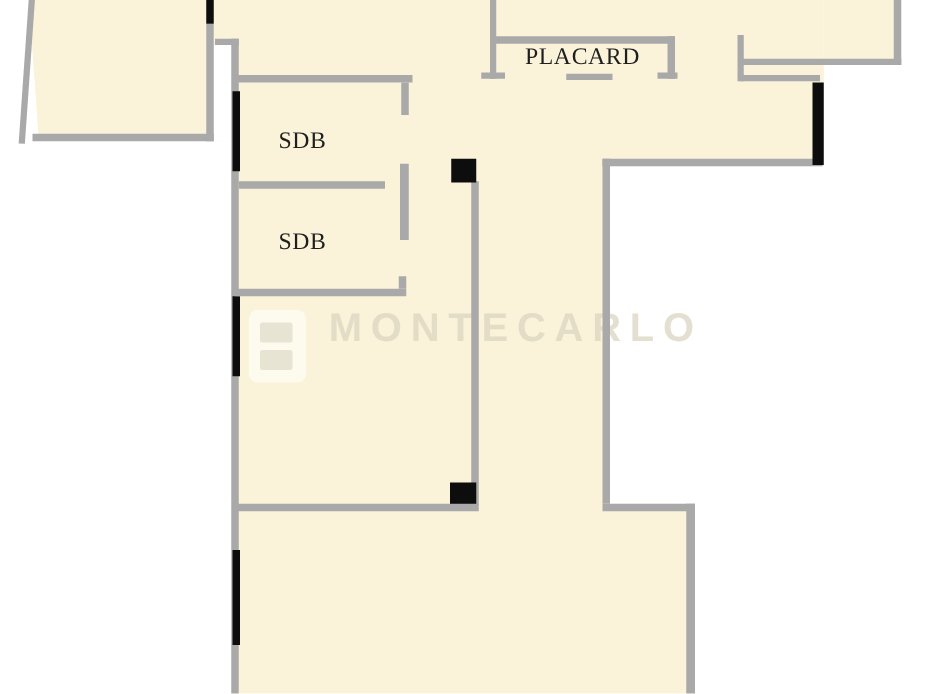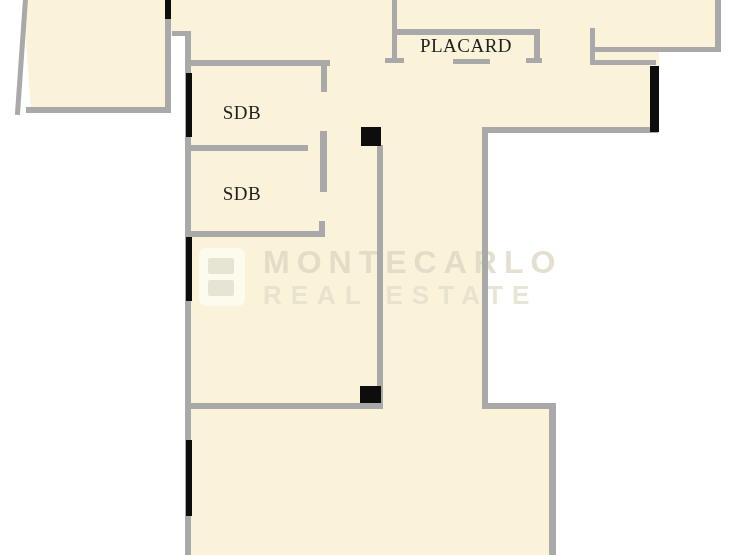--- a/index.html
+++ b/index.html
@@ -49,21 +49,20 @@
   <div class="floor" style="left:186px;top:403px;width:370px;height:152px;"></div>
 
   <div class="cut" style="left:171px;top:36px;width:15px;height:77px;"></div>
   <div class="cut" style="left:0;top:113px;width:186px;height:442px;"></div>
 
   <div class="wm-logo" style="left:199px;top:248px;width:46px;height:58px;">
     <div class="bar" style="left:9px;top:10px;width:26px;height:16px;"></div>
     <div class="bar" style="left:9px;top:32px;width:26px;height:16px;"></div>
   </div>
   <div class="wm-line" style="left:263px;top:262px;font-size:32px;letter-spacing:7px;">MONTECARLO</div>
-  <div class="wm-line" style="left:263px;top:295px;font-size:26px;letter-spacing:9px;color:rgba(228,222,204,0.8);">REAL ESTATE</div>
 
   <div class="wall" style="left:23px;top:-1px;width:5px;height:116px;transform:rotate(4deg);transform-origin:top left;"></div>
   <div class="wall" style="left:26px;top:107px;width:145px;height:6px;"></div>
   <div class="wall" style="left:165px;top:19px;width:6px;height:94px;"></div>
   <div class="feature" style="left:165px;top:0;width:6px;height:19px;"></div>
 
   <div class="wall" style="left:172px;top:31px;width:19px;height:5px;"></div>
   <div class="wall" style="left:185px;top:31px;width:6px;height:524px;"></div>
   <div class="feature" style="left:186px;top:73px;width:6px;height:64px;"></div>
   <div class="feature" style="left:186px;top:237px;width:6px;height:64px;"></div>

